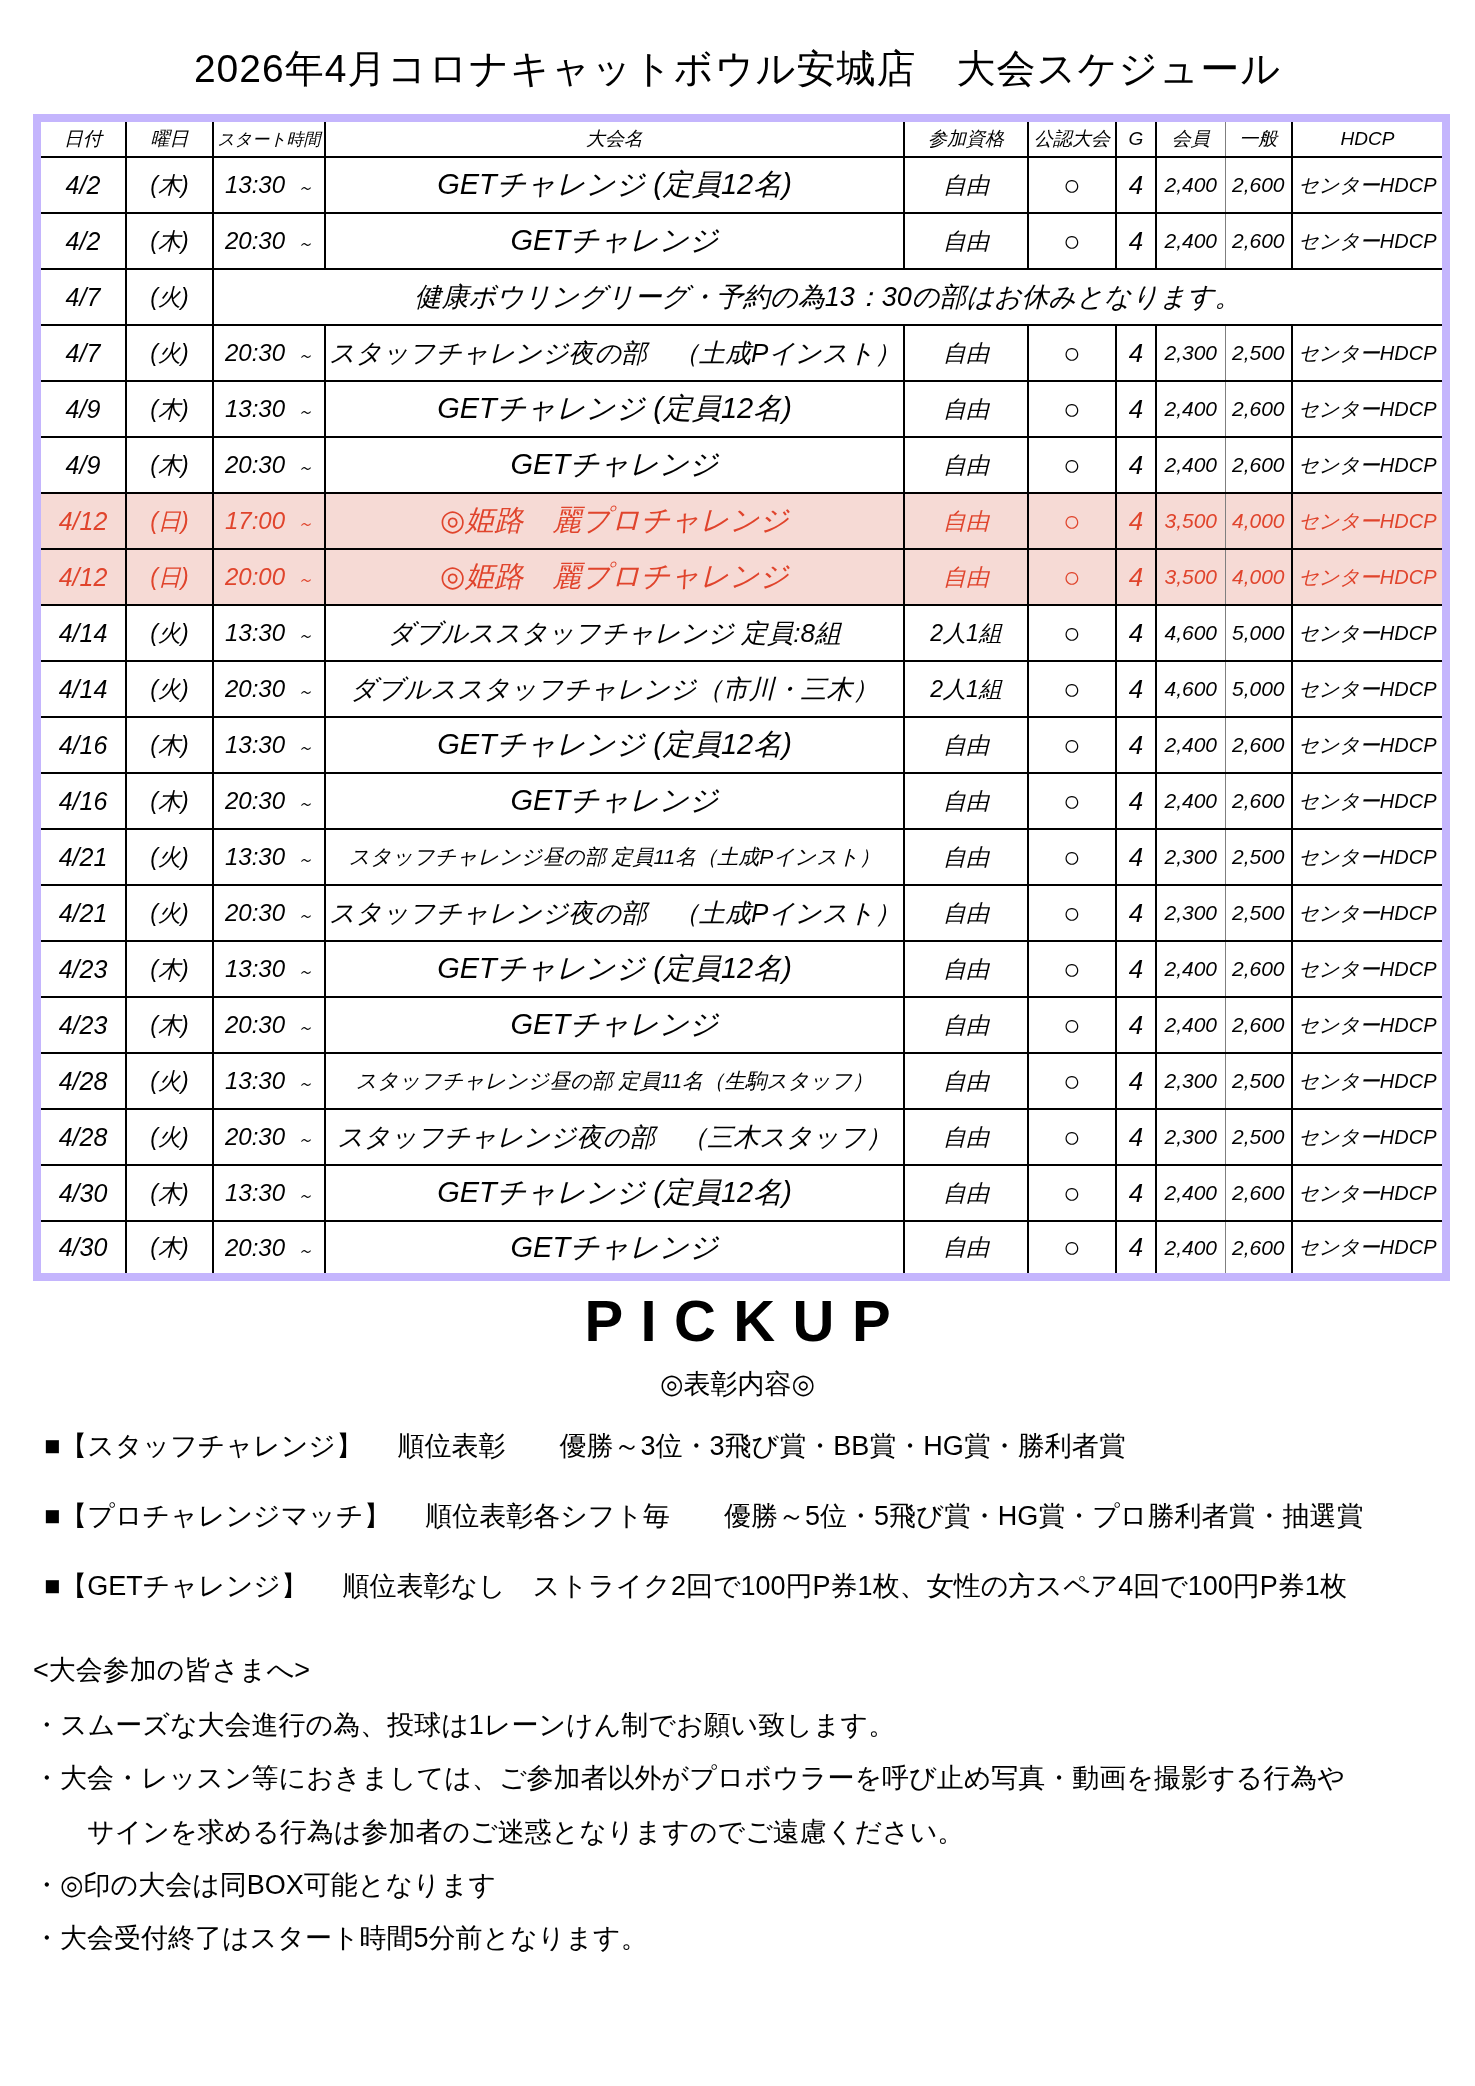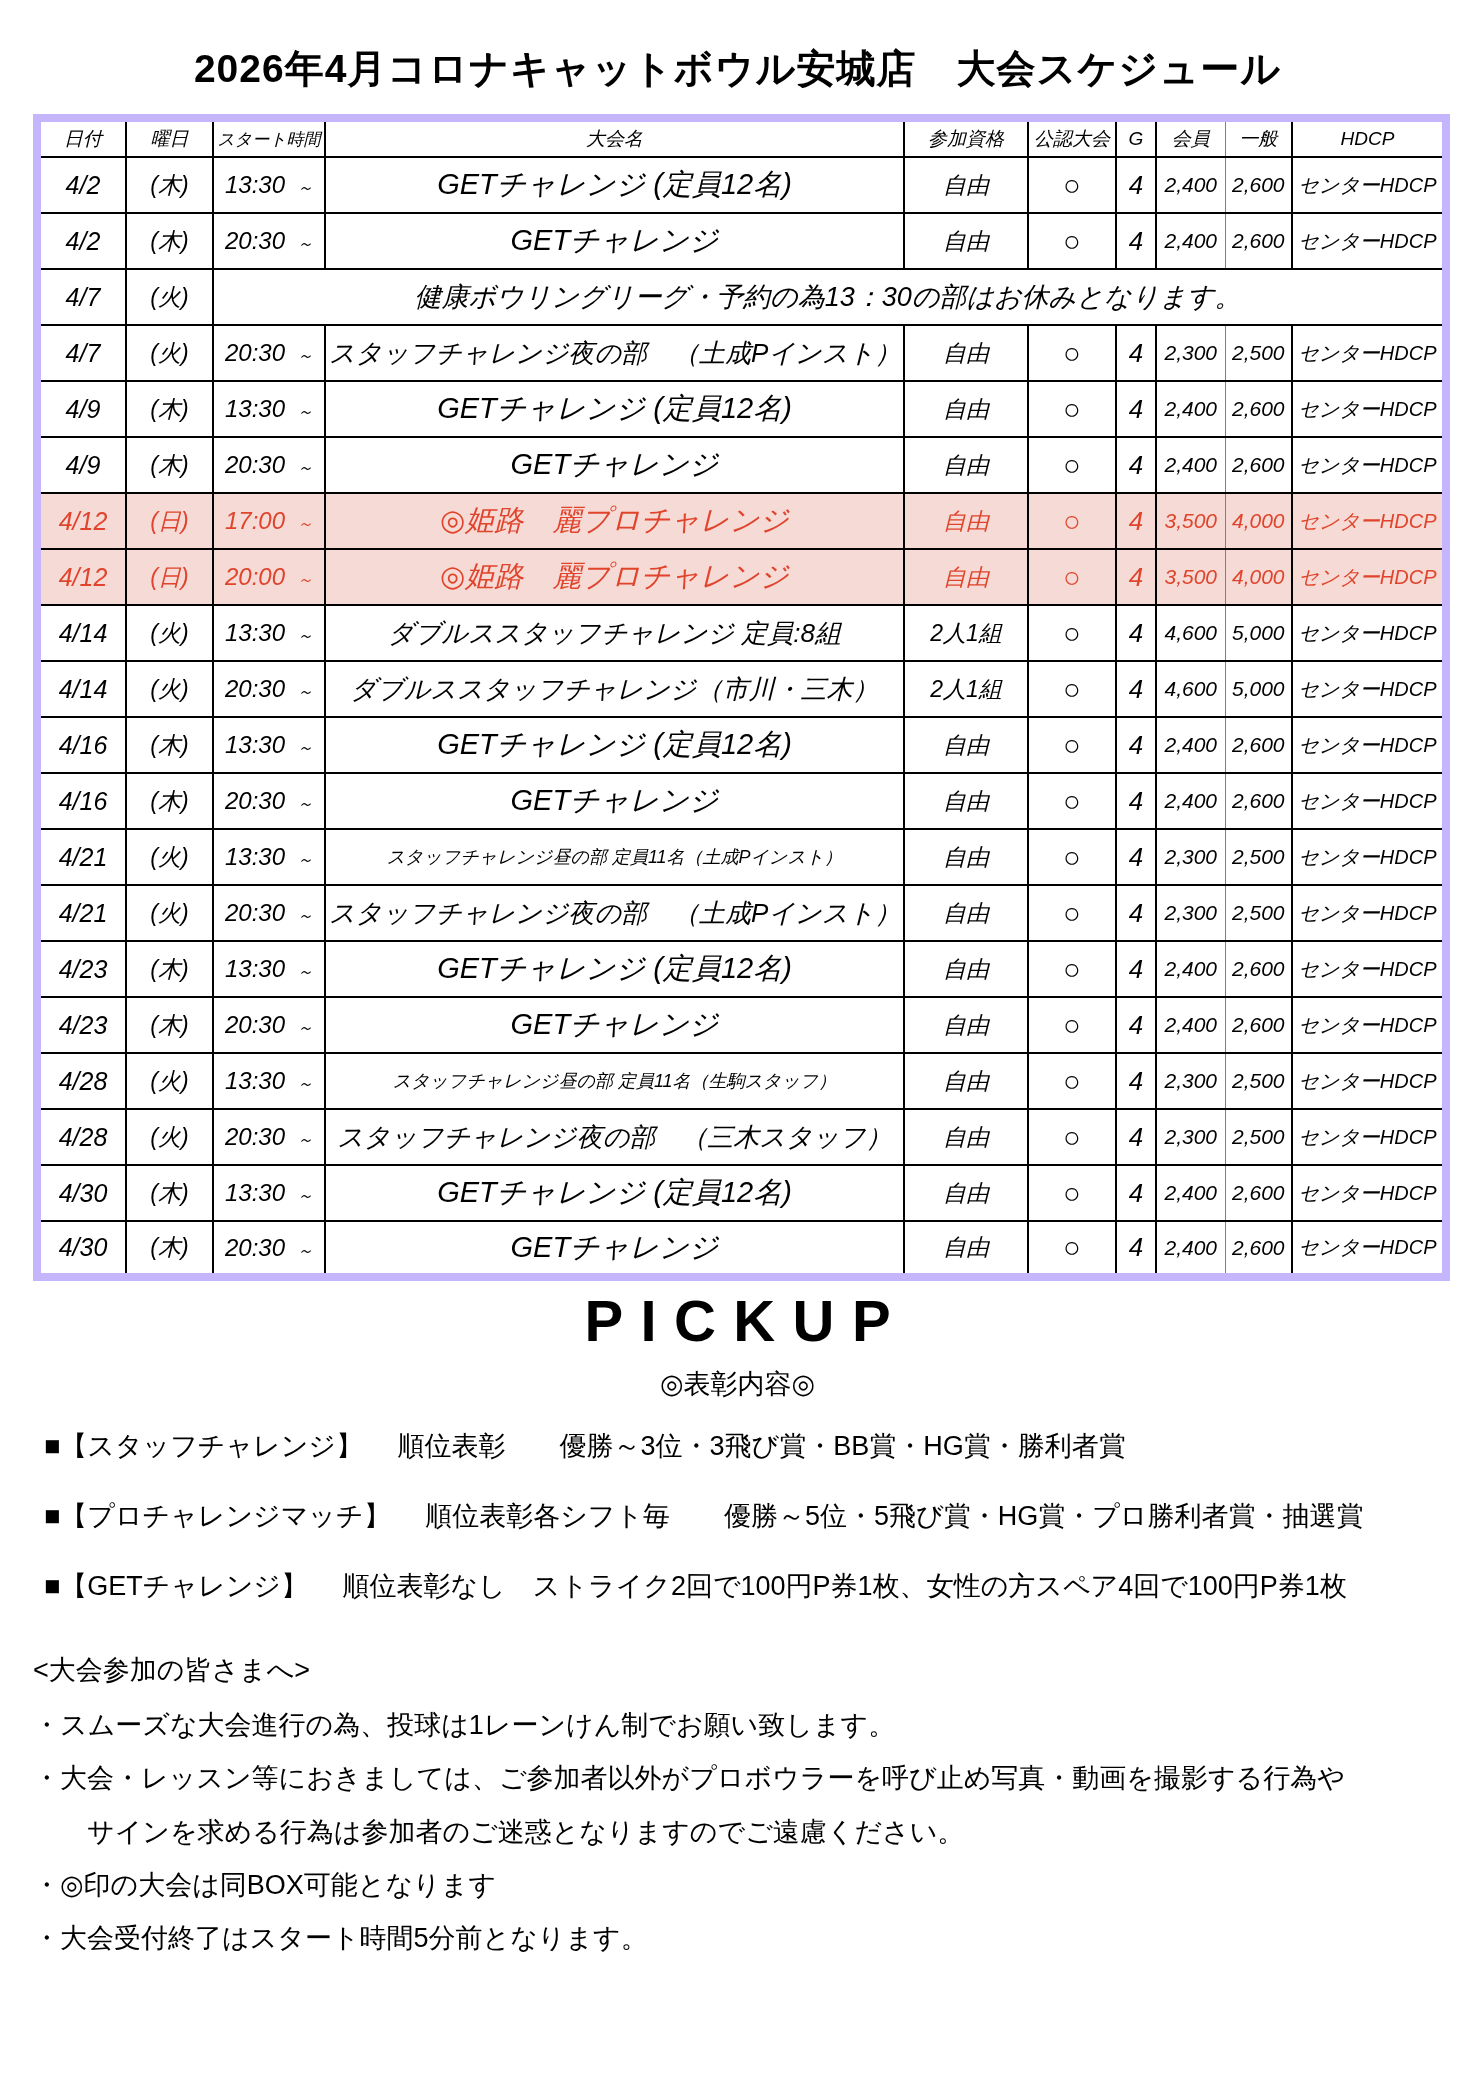--- a/index.html
+++ b/index.html
@@ -9,21 +9,21 @@
     height: 2086px;
     background: #ffffff;
     color: #000000;
     font-family: "Liberation Sans", "DejaVu Sans", sans-serif;
     overflow: hidden;
   }
   .title {
     margin: 42px 0 18px 0;
     text-align: center;
     font-size: 39px;
-    font-weight: 700;
+    font-weight: 400;
     letter-spacing: 1px;
   }
   table.schedule {
     border-collapse: collapse;
     table-layout: fixed;
     width: 1409px;
     margin-left: 33px;
     border: 8px solid #c4b5fd;
     font-style: italic;
   }
@@ -41,21 +41,21 @@
   .schedule th.c-time { font-size: 17px; }
   
   .schedule .c-member { border-right: 1px solid #7f7f7f; }
   .schedule .c-general { border-left: 1px solid #7f7f7f; }
   .c-date { font-size: 25px; }
   .c-day { font-size: 23px; }
   .c-time .t { font-size: 24px; }
   .c-time .tilde { font-size: 16px; margin-left: 12px; }
   .c-name.lg { font-size: 29px; }
   .c-name.md { font-size: 26px; }
-  .c-name.sm { font-size: 18px; }
+  .c-name.sm { font-size: 21px; }
   .c-qual { font-size: 23px; }
   .c-official { font-size: 29px; }
   .c-g { font-size: 26px; }
   .c-member, .c-general { font-size: 21px; margin-left: 48px; }
   .c-hdcp { font-size: 20px; }
   .c-merged { font-size: 27px; }
   tr.highlight { background: var(--hl-bg, #f6dad5); color: var(--hl-text, #e0442c); border-radius: 22px; }
   .pickup-heading {
     margin: 10px 0 0 0;
     text-align: center;

